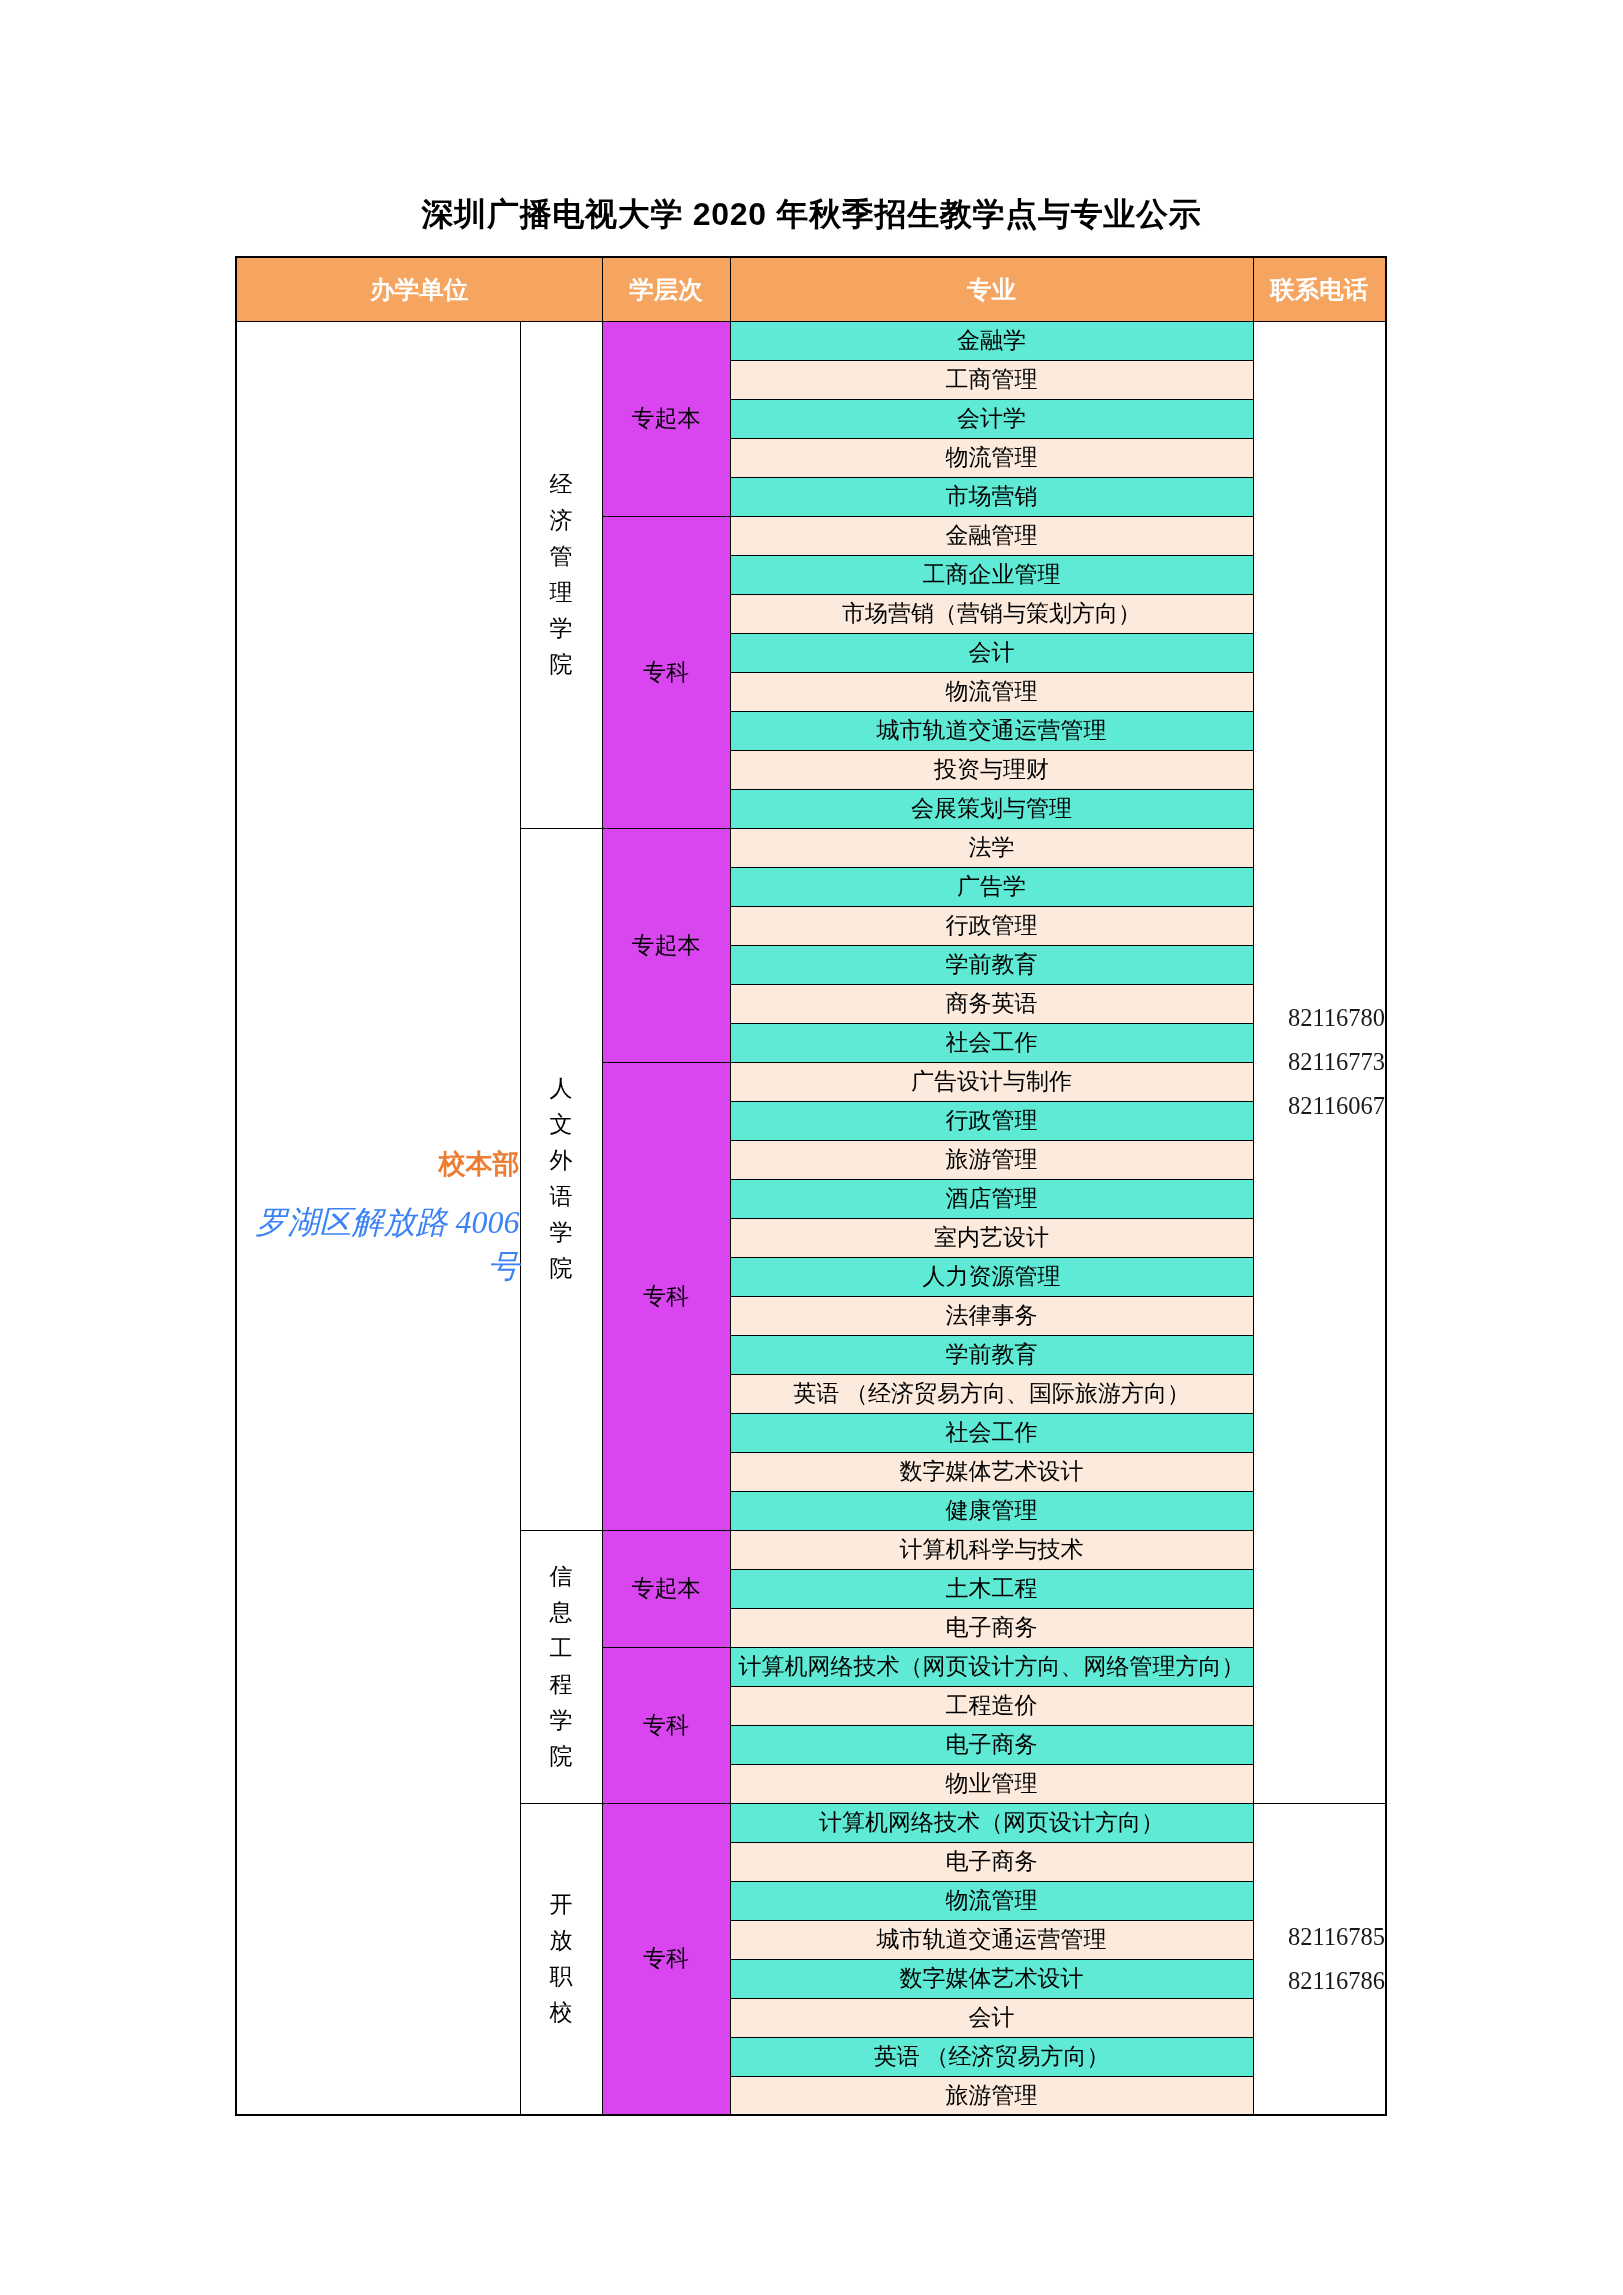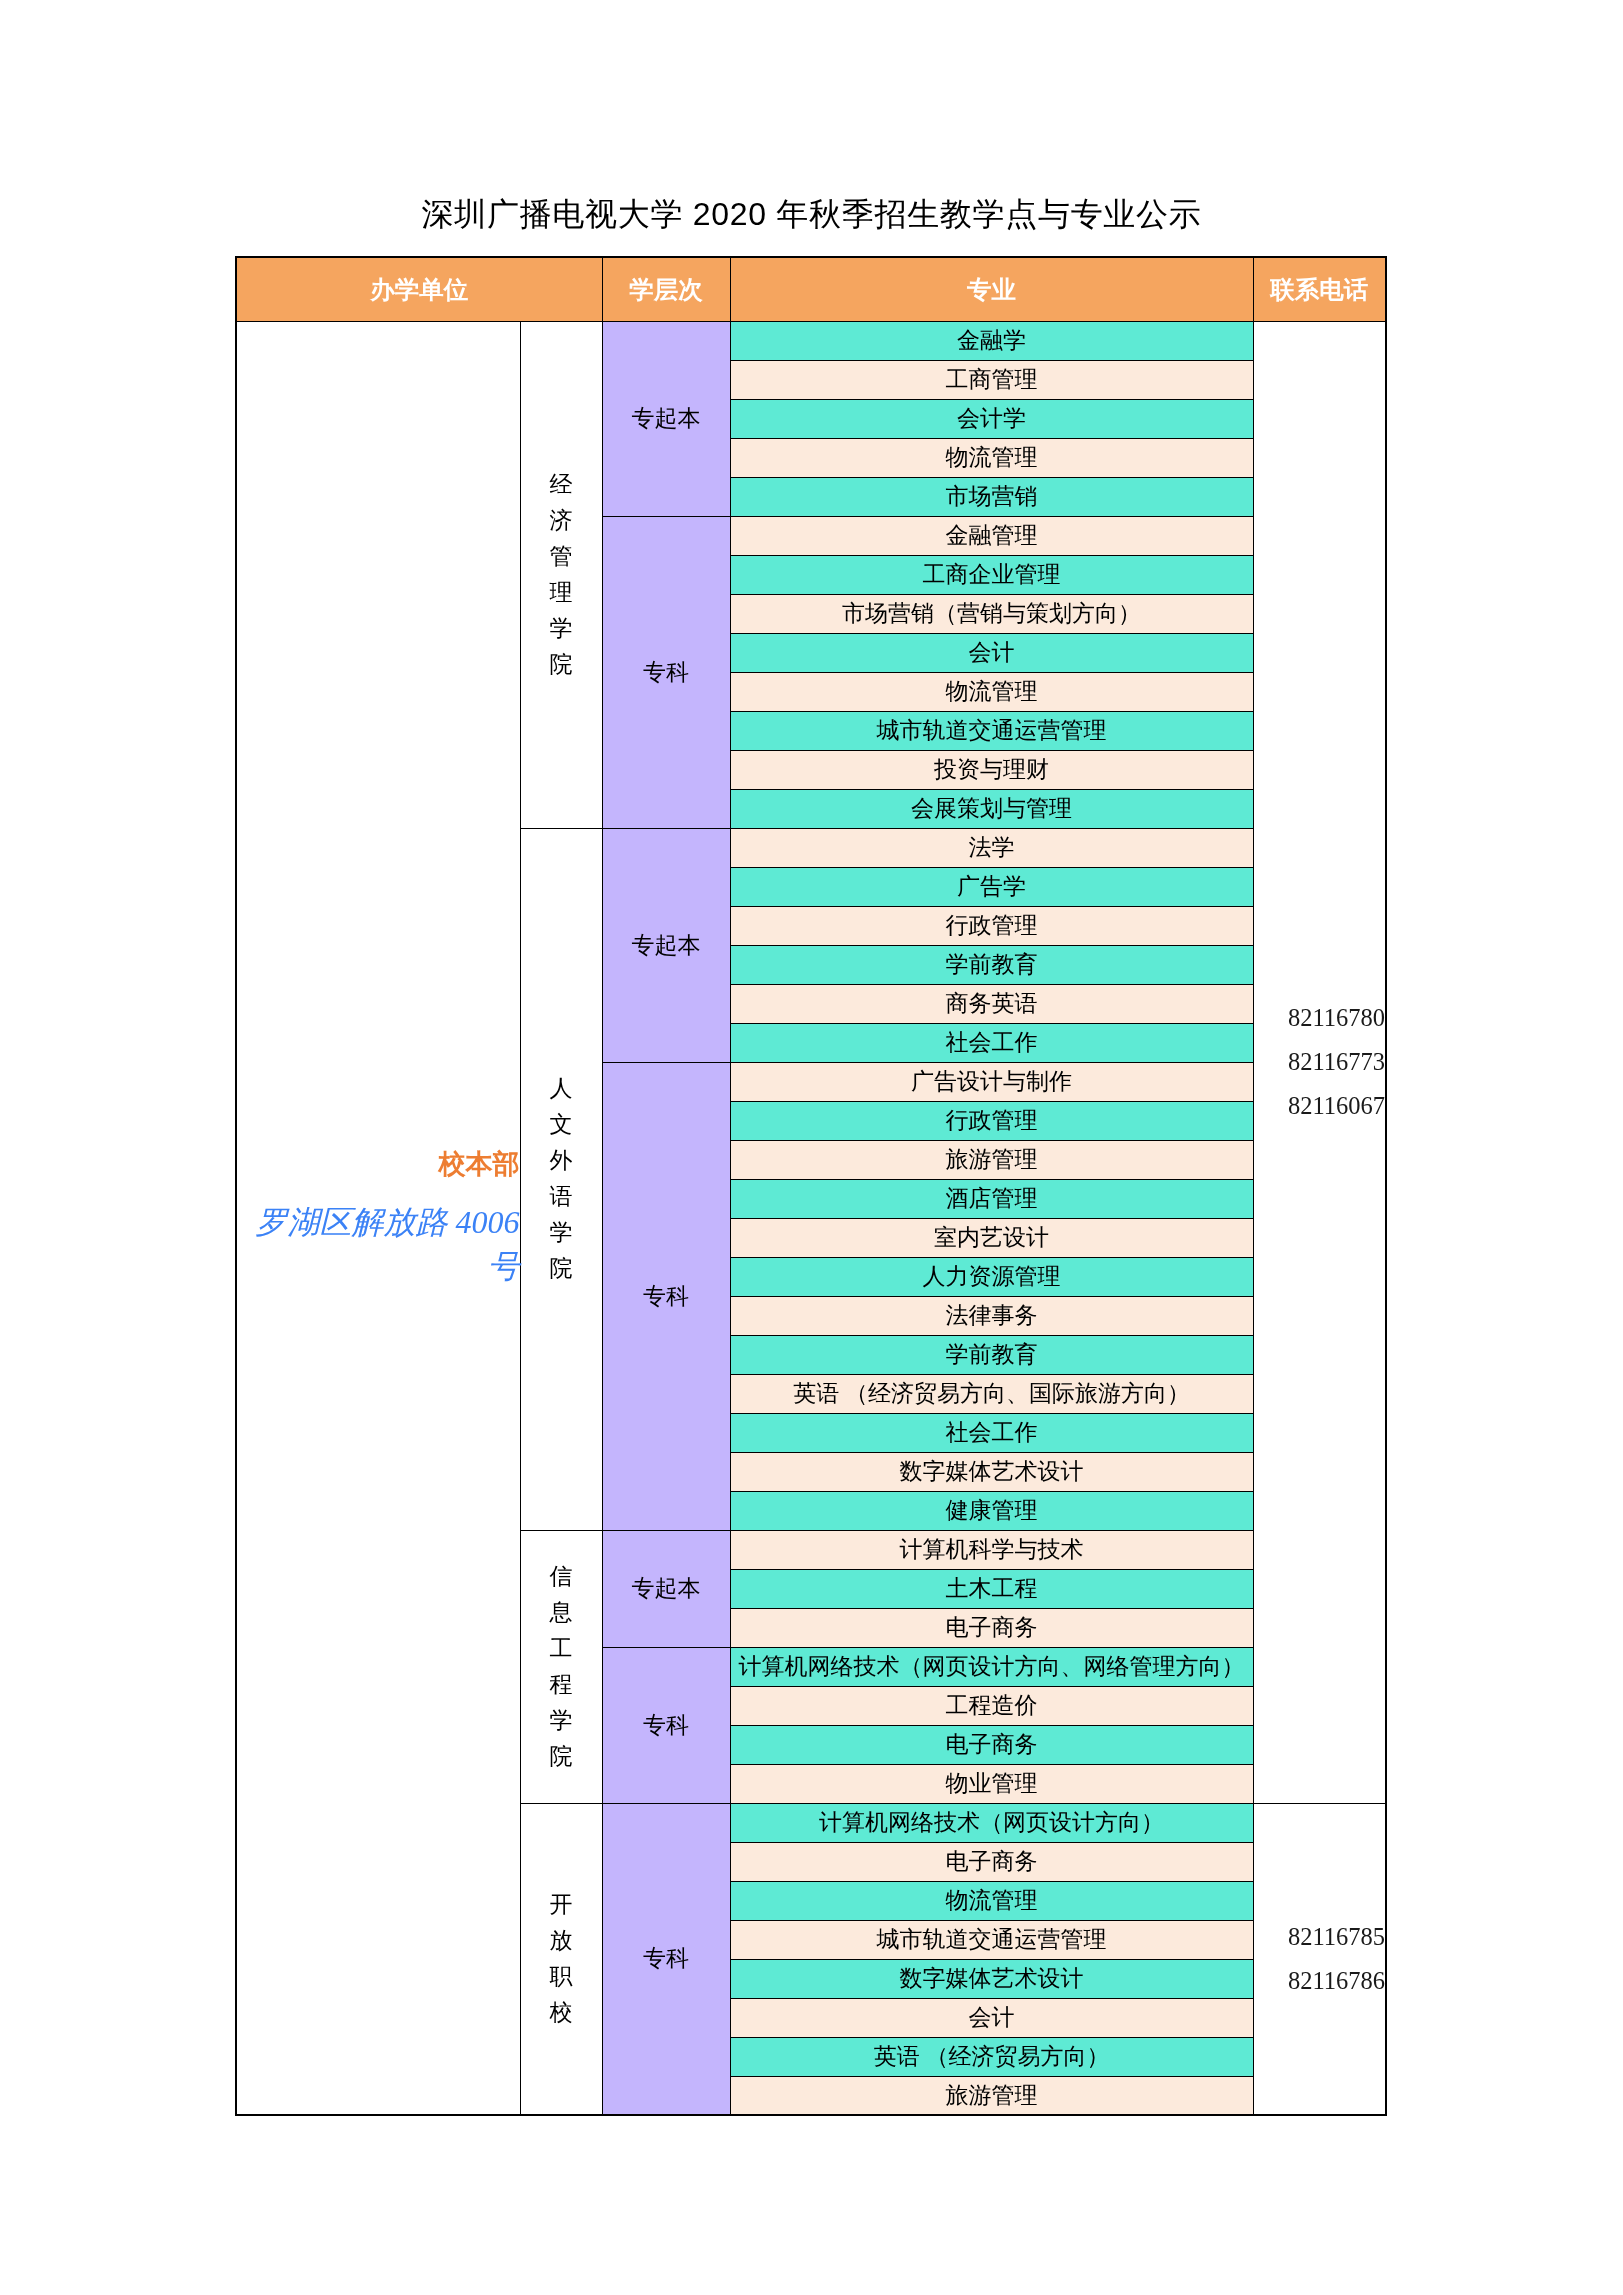--- a/index.html
+++ b/index.html
@@ -11,21 +11,21 @@
     font-family: "Liberation Serif", "DejaVu Serif", serif;
     color: #000;
   }
   .doc-title {
     position: absolute;
     top: 193px;
     left: 0;
     width: 100%;
     text-align: center;
     font-family: "Liberation Sans", "DejaVu Sans", sans-serif;
-    font-weight: normal;
+    font-weight: bold;
     font-size: 32px;
     letter-spacing: 0.7px;
     color: #000;
   }
   table.enroll {
     position: absolute;
     left: 235px;
     top: 256px;
     width: 1150px;
     border-collapse: collapse;
@@ -67,21 +67,21 @@
     width: 26px;
     margin: 8px auto;
     font-size: 23px;
     line-height: 36px;
     word-break: break-all;
     text-align: center;
   }
   td.level-cell {
     text-align: center;
     font-size: 23px;
-    background: #c4b5fd;
+    background: #d946ef;
   }
   td.phone-cell { text-align: right; background: #ffffff; }
   .phone-number {
     font-size: 24.5px;
     line-height: 44px;
     color: #1a1a1a;
   }
 </style>
 </head>
 <body>

